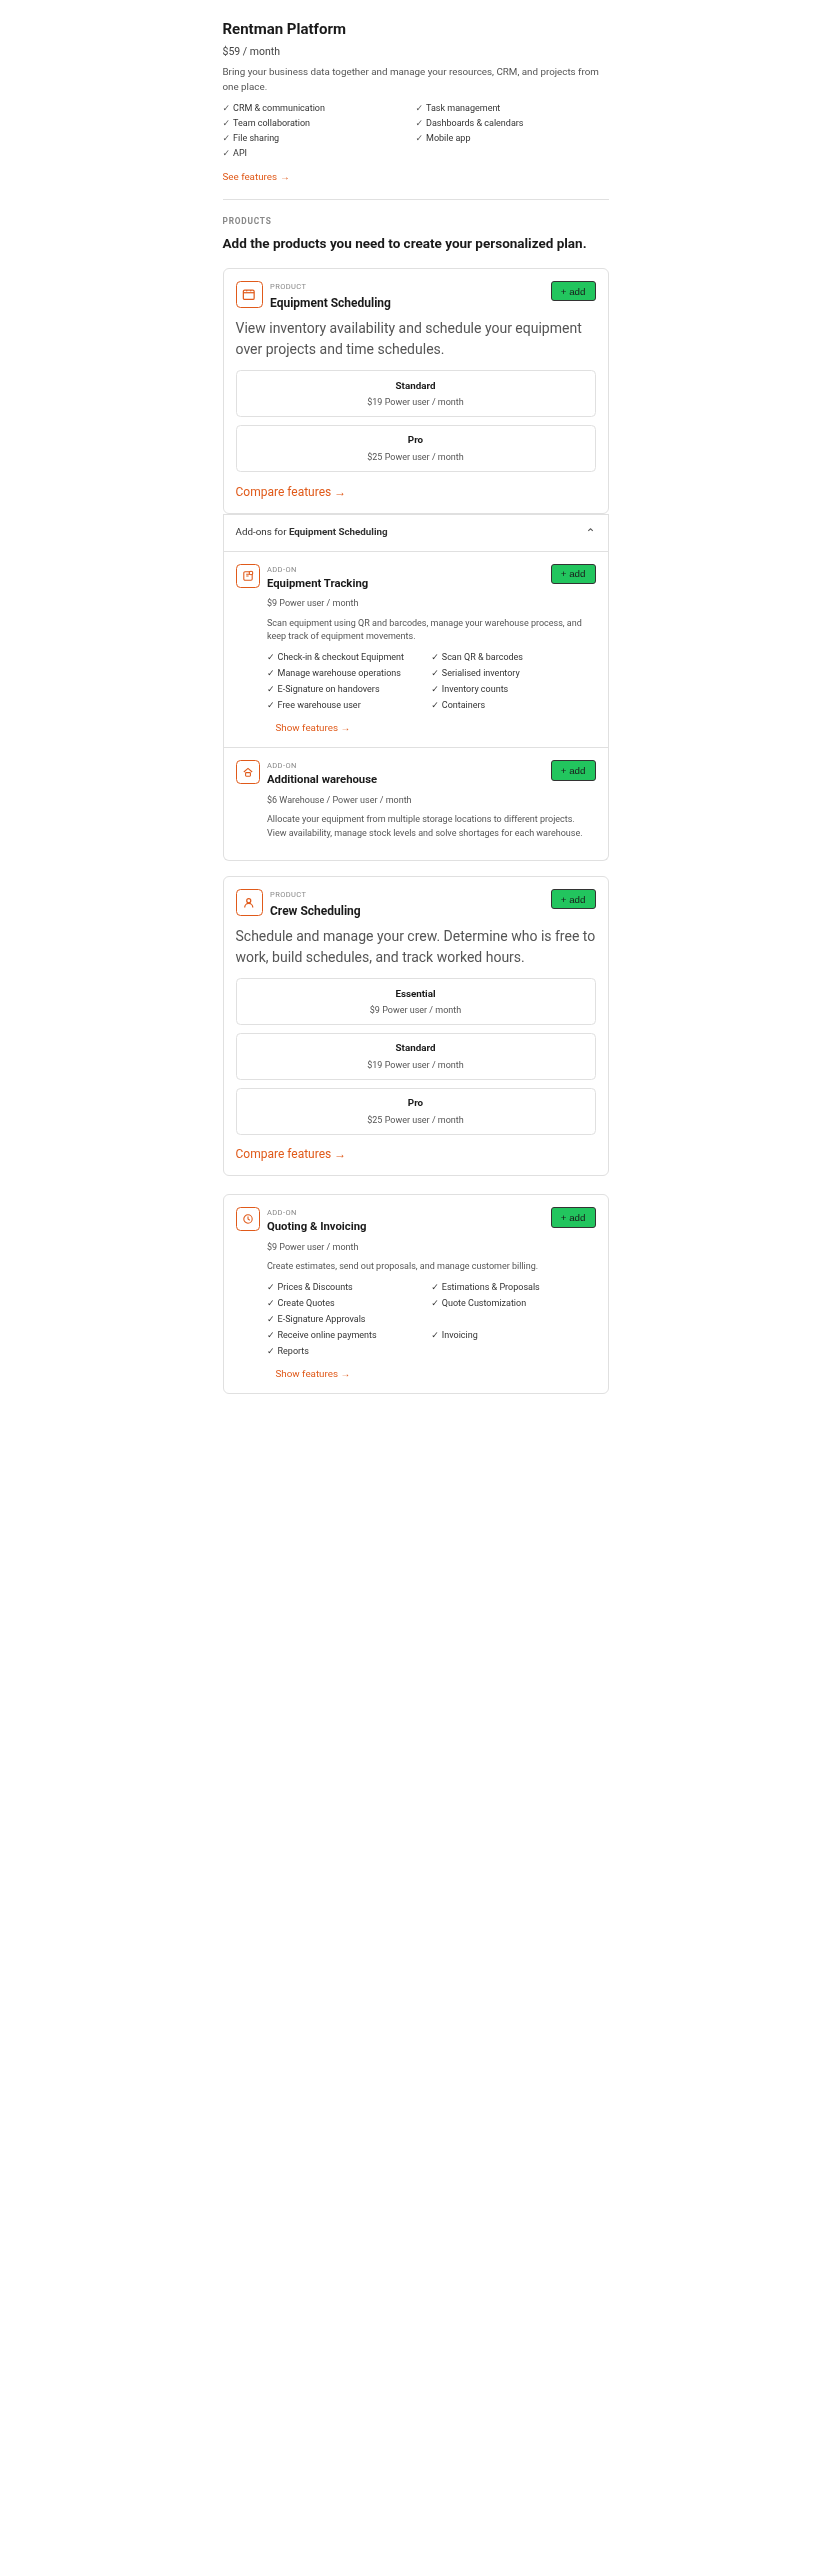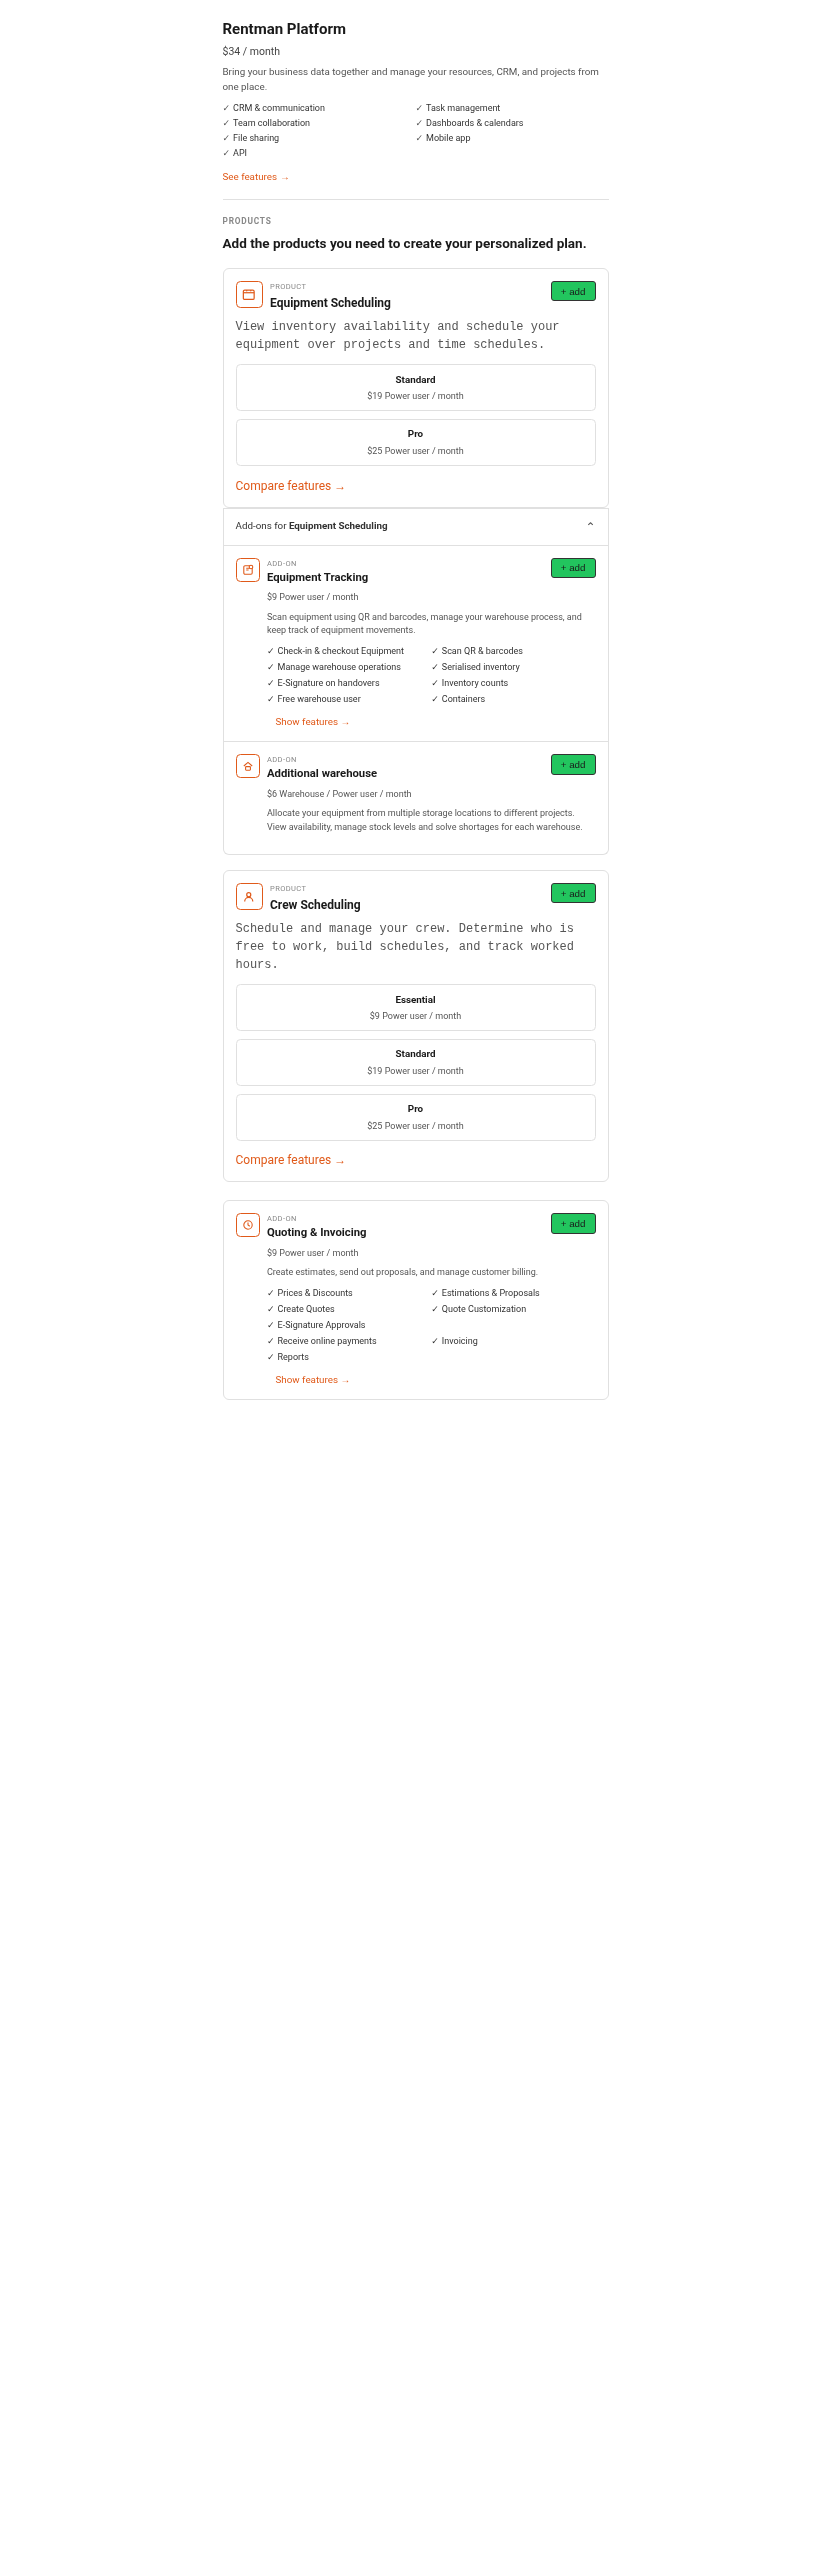--- a/index.html
+++ b/index.html
@@ -128,25 +128,24 @@
       padding: 3.8px 9px;
       font-size: 9.8px;
       cursor: pointer;
       display: flex;
       align-items: center;
       gap: 3px;
       white-space: nowrap;
       color: #1a1a1a;
     }
     .product-desc {
-      font-size: 12px;
+      font-size: 14px;
       color: #555;
       margin-bottom: 10.5px;
       line-height: 1.5;
-      font-family: Liberation Mono, monospace;
     }
     .plan-options {
       display: flex;
       gap: 7.5px;
       margin-bottom: 10.5px;
       flex-direction: column;
     }
     .plan-card {
       border: 0.8px solid #e0e0e0;
       border-radius: 4.5px;
@@ -285,21 +284,21 @@
     }
     .addon-cards-wrapper {
       border-top: 0.8px solid #e0e0e0;
     }
   </style>
 </head>
 <body>
 
 <div>
   <h1 class="platform-title">Rentman Platform</h1>
-  <div class="platform-price">$34 / month</div>
+  <div class="platform-price">$59 / month</div>
   <div class="platform-desc">Bring your business data together and manage your resources, CRM, and projects from one place.</div>
   <div class="features-grid">
     <span class="feature-item"><span class="check">✓</span> CRM &amp; communication</span>
     <span class="feature-item"><span class="check">✓</span> Task management</span>
     <span class="feature-item"><span class="check">✓</span> Team collaboration</span>
     <span class="feature-item"><span class="check">✓</span> Dashboards &amp; calendars</span>
     <span class="feature-item"><span class="check">✓</span> File sharing</span>
     <span class="feature-item"><span class="check">✓</span> Mobile app</span>
     <span class="feature-item"><span class="check">✓</span> API</span>
   </div>

